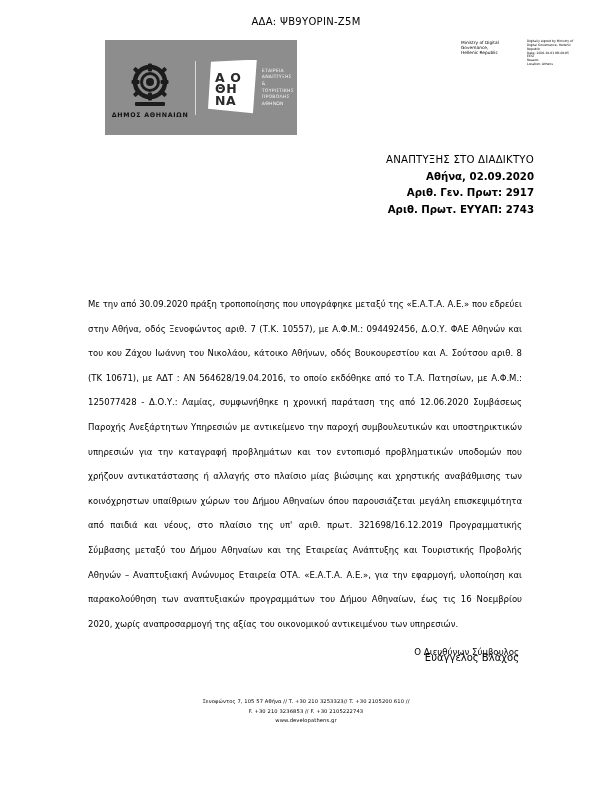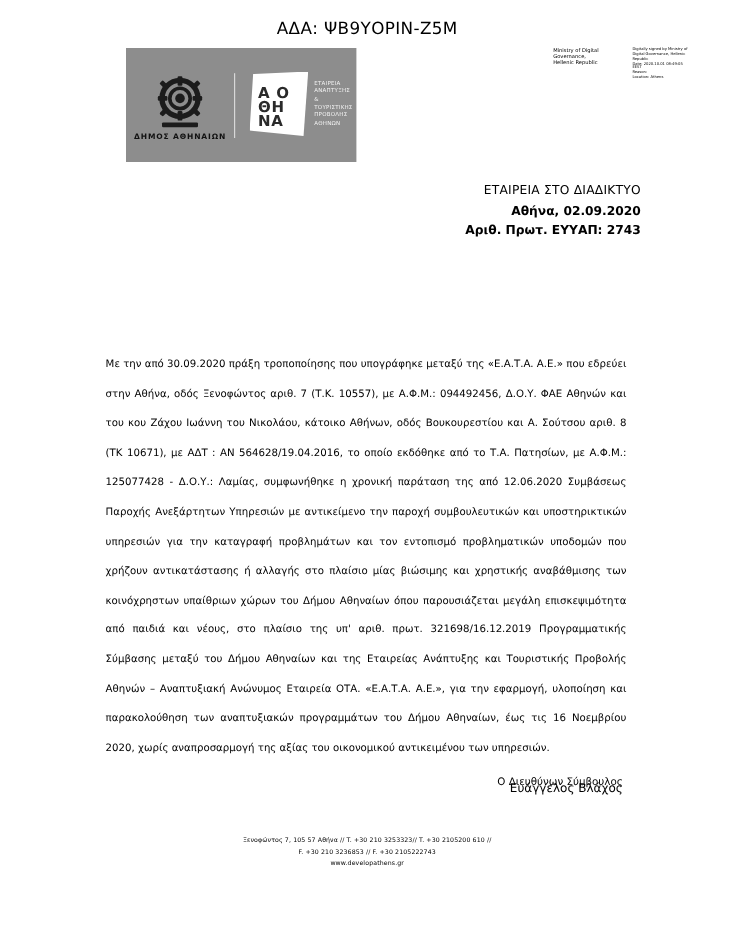--- a/index.html
+++ b/index.html
@@ -20,21 +20,21 @@
   }
 
   
   .ada-code {
     position: absolute;
     top: 16px;
     left: 0;
     width: 612px;
     text-align: center;
     font-family: "DejaVu Sans", sans-serif;
-    font-size: 14px;
+    font-size: 10px;
     color: #000;
     letter-spacing: 0.3px;
   }
 
   
   .dig-sig {
     position: absolute;
     top: 40px;
     left: 461px;
     width: 145px;
@@ -281,22 +281,23 @@
         <div>ΕΤΑΙΡΕΙΑ</div>
         <div>ΑΝΑΠΤΥΞΗΣ</div>
         <div>&amp; ΤΟΥΡΙΣΤΙΚΗΣ</div>
         <div>ΠΡΟΒΟΛΗΣ</div>
         <div>ΑΘΗΝΩΝ</div>
       </div>
     </div>
   </div>
 
   <div class="header-right">
-    <div class="l1">ΕΤΑΙΡΕΙΑ ΣΤΟ ΔΙΑΔΙΚΤΥΟ</div>
+    <div class="l1">ΑΝΑΠΤΥΞΗΣ ΣΤΟ ΔΙΑΔΙΚΤΥΟ</div>
     <div class="bold">Αθήνα, 02.09.2020</div>
+    <div class="bold">Αριθ. Γεν. Πρωτ: 2917</div>
     <div class="bold">Αριθ. Πρωτ. ΕΥΥΑΠ: 2743</div>
   </div>
 
 
   <div class="body-text">
     <p>Με την από 30.09.2020 πράξη τροποποίησης που υπογράφηκε μεταξύ της «Ε.Α.Τ.Α. Α.Ε.» που εδρεύει στην Αθήνα, οδός Ξενοφώντος αριθ. 7 (Τ.Κ. 10557), με Α.Φ.Μ.: 094492456, Δ.Ο.Υ. ΦΑΕ Αθηνών και του κου Ζάχου Ιωάννη του Νικολάου, κάτοικο Αθήνων, οδός Βουκουρεστίου και Α. Σούτσου αριθ. 8 (ΤΚ 10671), με ΑΔΤ : ΑΝ 564628/19.04.2016, το οποίο εκδόθηκε από το Τ.Α. Πατησίων, με Α.Φ.Μ.: 125077428 - Δ.Ο.Υ.: Λαμίας, συμφωνήθηκε η χρονική παράταση της από 12.06.2020 Συμβάσεως Παροχής Ανεξάρτητων Υπηρεσιών με αντικείμενο την παροχή συμβουλευτικών και υποστηρικτικών υπηρεσιών για την καταγραφή προβλημάτων και τον εντοπισμό προβληματικών υποδομών που χρήζουν αντικατάστασης ή αλλαγής στο πλαίσιο μίας βιώσιμης και χρηστικής αναβάθμισης των κοινόχρηστων υπαίθριων χώρων του Δήμου Αθηναίων όπου παρουσιάζεται μεγάλη επισκεψιμότητα από παιδιά και νέους, στο πλαίσιο της υπ' αριθ. πρωτ. 321698/16.12.2019 Προγραμματικής Σύμβασης μεταξύ του Δήμου Αθηναίων και της Εταιρείας Ανάπτυξης και Τουριστικής Προβολής Αθηνών – Αναπτυξιακή Ανώνυμος Εταιρεία ΟΤΑ. «Ε.Α.Τ.Α. Α.Ε.», για την εφαρμογή, υλοποίηση και παρακολούθηση των αναπτυξιακών προγραμμάτων του Δήμου Αθηναίων, έως τις 16 Νοεμβρίου 2020, χωρίς αναπροσαρμογή της αξίας του οικονομικού αντικειμένου των υπηρεσιών.</p>
   </div>
 
   <div class="closing-role">Ο Διευθύνων Σύμβουλος</div>
   <div class="closing-name">Ευάγγελος Βλάχος</div>

